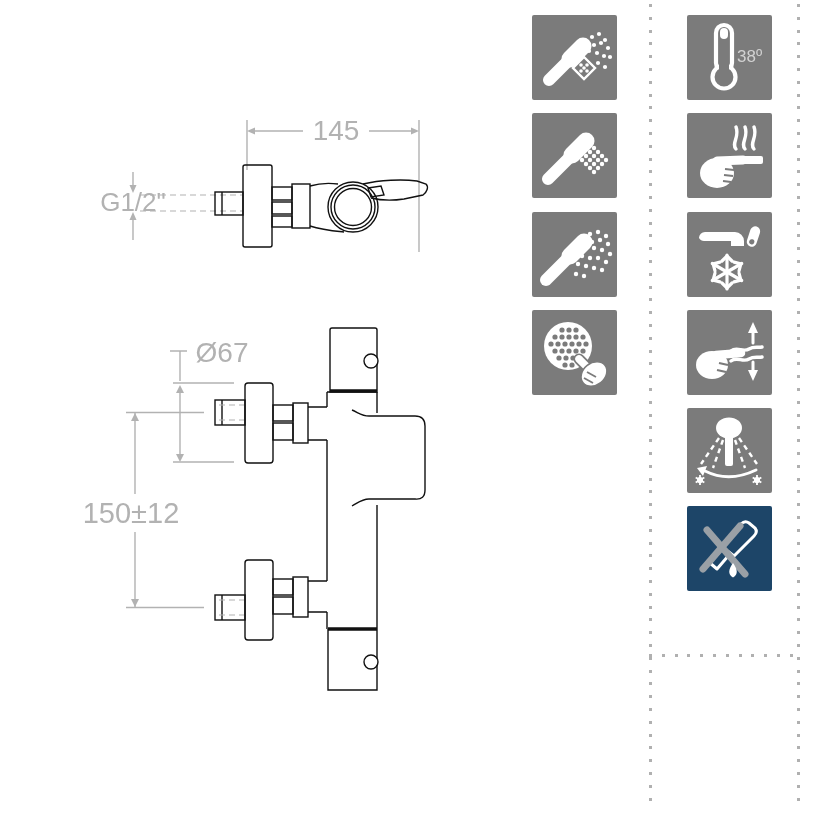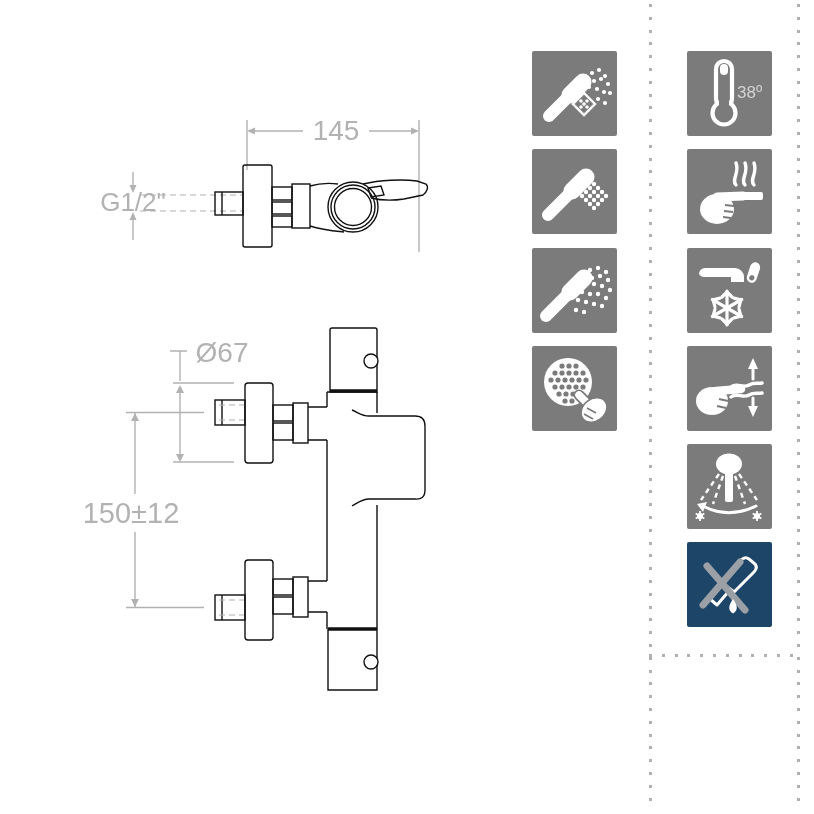--- a/index.html
+++ b/index.html
@@ -17,21 +17,21 @@
   .dim{stroke:#b2b2b2;stroke-width:1.4;fill:none;}
   .dim-dash{stroke:#b2b2b2;stroke-width:1.2;fill:none;stroke-dasharray:6 4;}
   .dim-arrow{fill:#b2b2b2;stroke:none;}
   .dim-text{fill:#b2b2b2;stroke:none;font-family:"Liberation Sans",sans-serif;}
   
   .dots-v{position:absolute;width:3px;top:4px;height:806px;
     background-image:repeating-linear-gradient(to bottom,#b0b0b0 0 3px,transparent 3px 12.8px);}
   .dots-h{position:absolute;height:3px;
     background-image:repeating-linear-gradient(to right,#b0b0b0 0 3px,transparent 3px 12.8px);}
   
-  .tile{position:absolute;width:85px;height:85px;background:#7b7b7b;border-radius:2px;margin-top:36px;}
+  .tile{position:absolute;width:85px;height:85px;background:#7b7b7b;border-radius:2px;}
   .tile.blue{background:#1d4568;}
   .glyph-stroke{stroke:#ffffff;fill:none;stroke-linecap:round;}
   .glyph-fill{fill:#ffffff;stroke:none;}
   .hole{fill:#7b7b7b;stroke:none;}
   .icon-label{fill:#d2d2d2;font-family:"Liberation Sans",sans-serif;font-size:17px;}
 </style>
 </head>
 <body>
 
 <div class="canvas">

